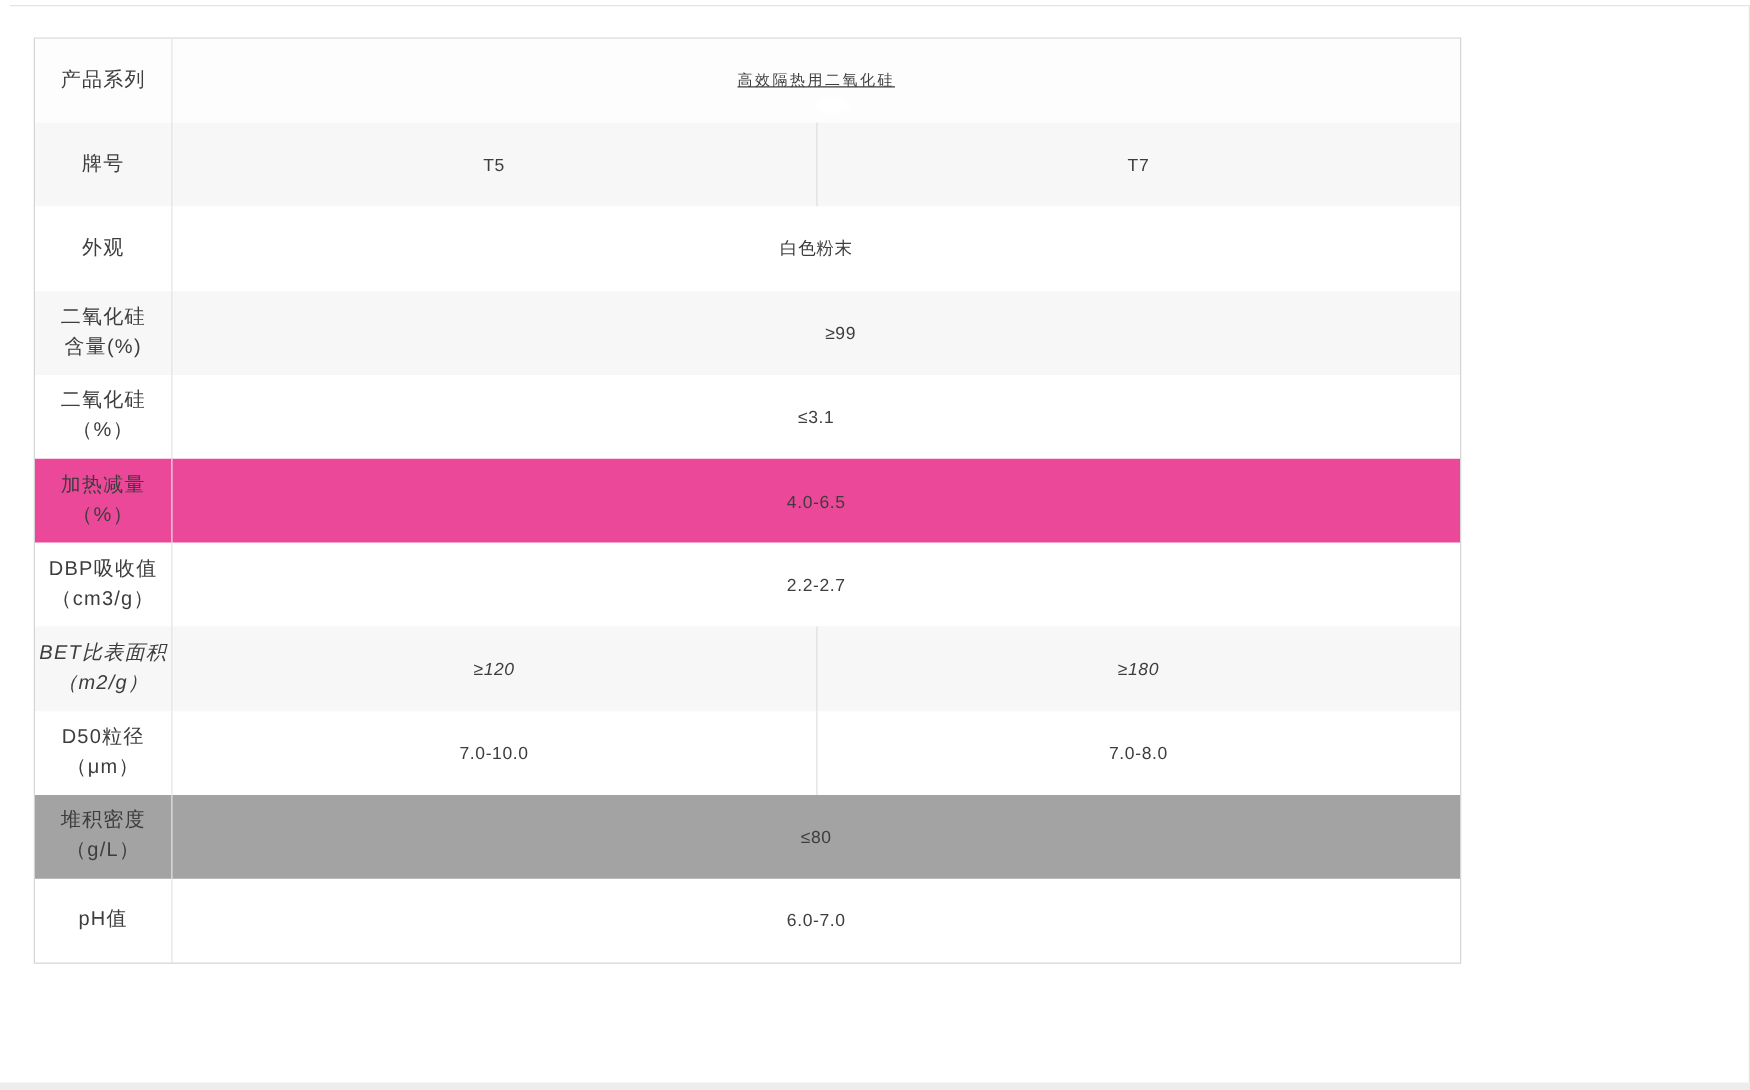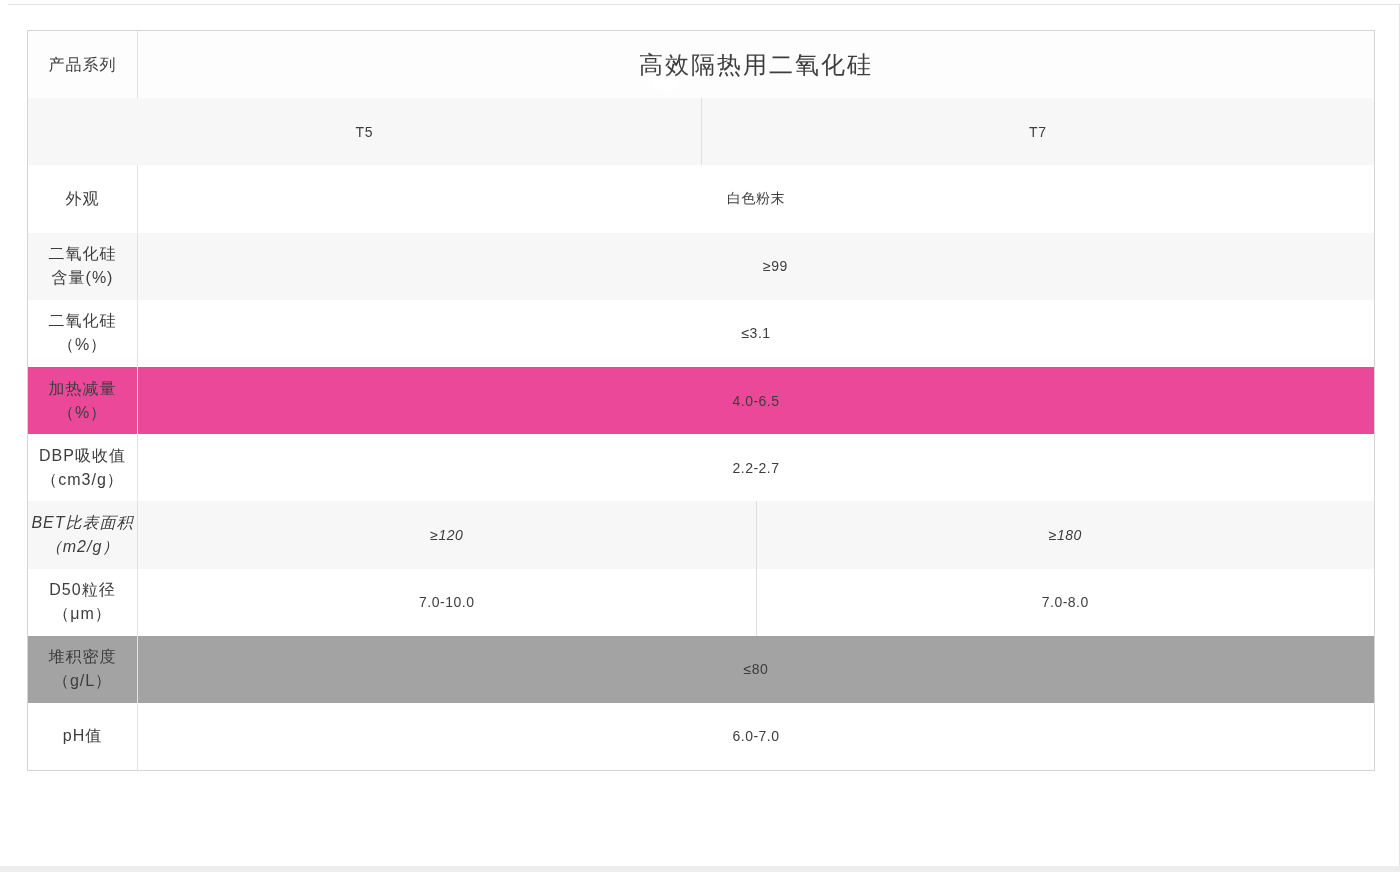--- a/index.html
+++ b/index.html
@@ -37,21 +37,21 @@
     left: 0;
     right: 0;
     bottom: 0;
     height: 6px;
     background: #ededed;
   }
   .spec-table {
     position: absolute;
     left: 27px;
     top: 30px;
-    width: 1348px;
+    width: 1142px;
     height: 741px;
     border: 1px solid #d5d5d5;
     box-sizing: border-box;
     display: flex;
     flex-direction: column;
     background: #ffffff;
   }
   .row {
     flex: 1 1 0;
     display: flex;
@@ -86,22 +86,23 @@
     display: flex;
     align-items: center;
     justify-content: center;
     font-size: 14px;
     letter-spacing: 0.5px;
   }
   .value-cell + .value-cell {
     border-left: 1px solid #e0e0e0;
   }
   .header-row .value-cell {
-    font-size: 24px;
+    font-size: 12px;
     letter-spacing: 2px;
+    text-decoration: underline;
   }
   .smudge {
     position: absolute;
     left: 654px;
     top: 80px;
     width: 24px;
     height: 8px;
     border-radius: 50%;
     background: #ffffff;
     box-shadow: 0 0 5px 3px rgba(255,255,255,0.9);
@@ -119,20 +120,23 @@
         <div class="label-cell">
           <div>产品系列</div>
         </div>
         <div class="values">
           <div class="value-cell">
             <span>高效隔热用二氧化硅</span>
           </div>
         </div>
       </div>
       <div class="row" style="background: rgb(247, 247, 247);">
+        <div class="label-cell">
+          <div>牌号</div>
+        </div>
         <div class="values">
           <div class="value-cell">
             <span>T5</span>
           </div>
           <div class="value-cell">
             <span>T7</span>
           </div>
         </div>
       </div>
       <div class="row">

